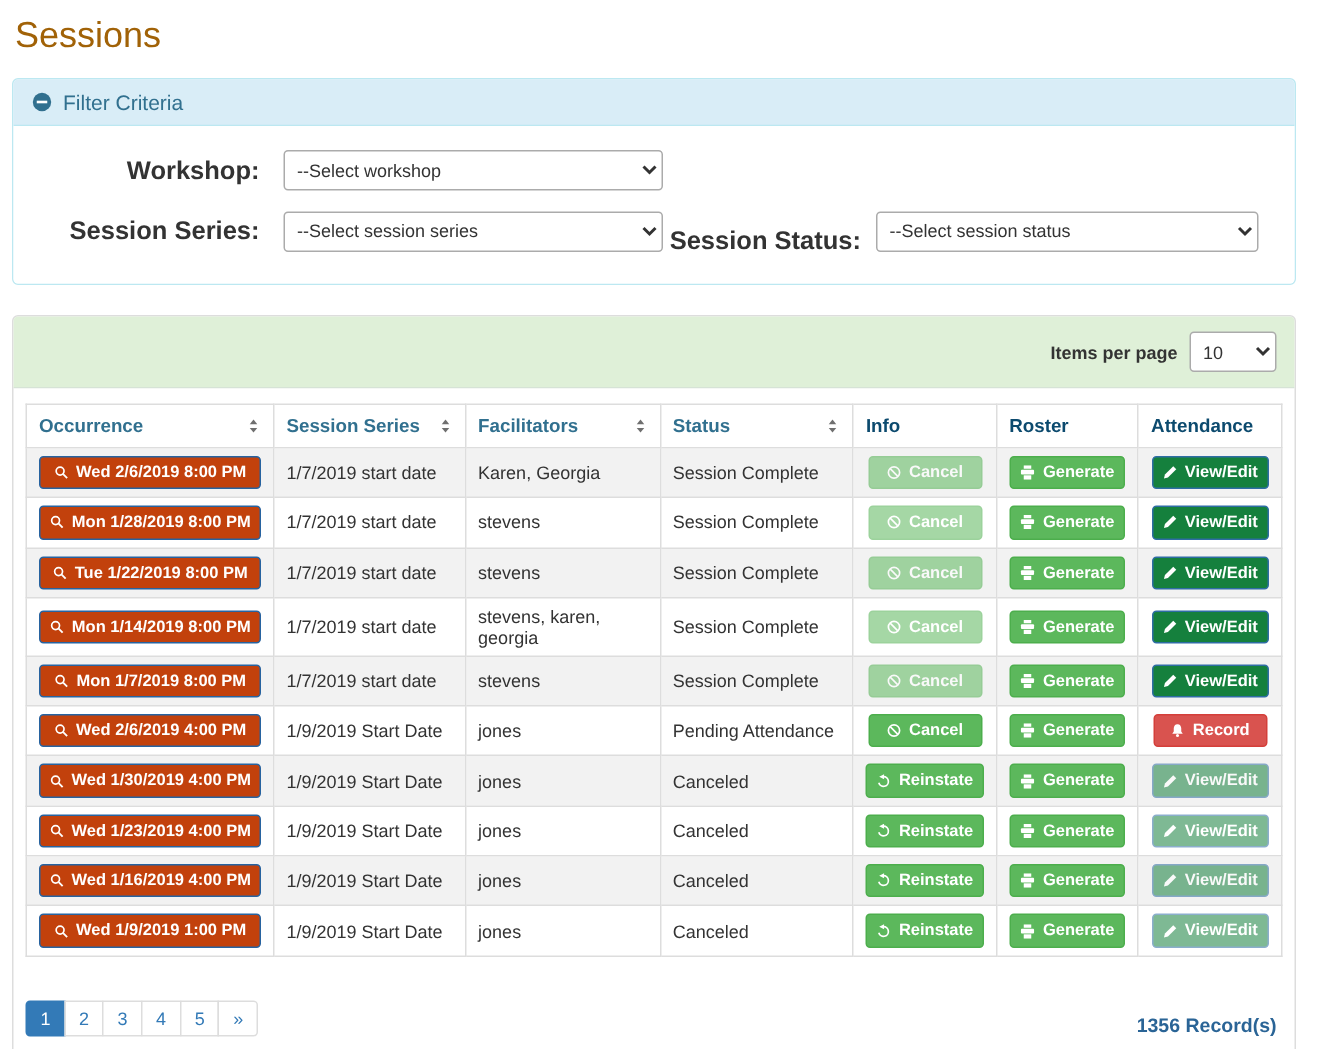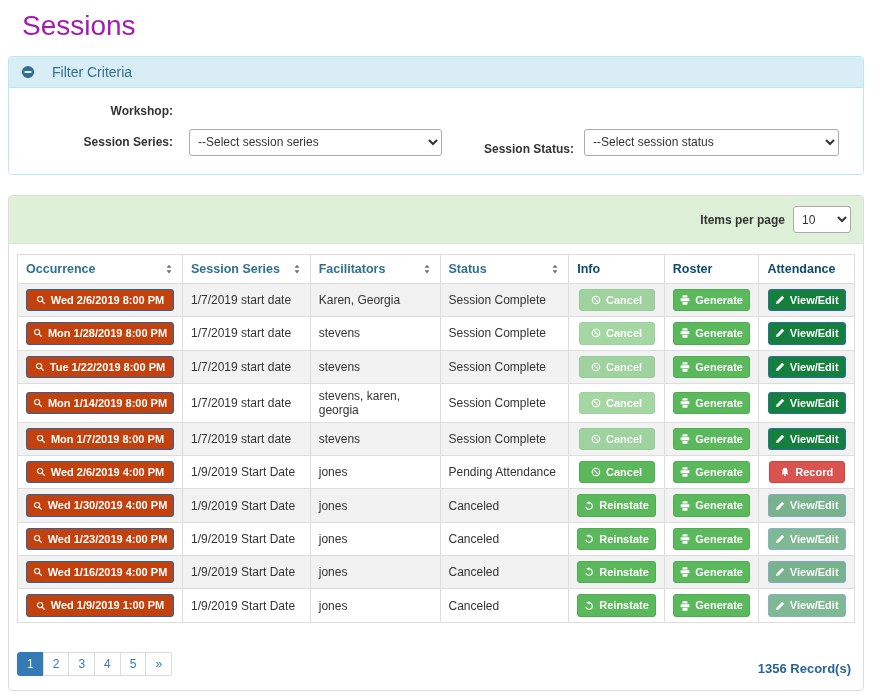--- a/index.html
+++ b/index.html
@@ -1,34 +1,34 @@
 <!DOCTYPE html>
 <html><head>
 <meta charset="utf-8">
 <style>
   * { box-sizing: border-box; }
   body {
     margin: 0; background: #fff; color: #333;
     font-family: "Liberation Sans", sans-serif;
     width: 888px; font-size: 12px;
   }
-  h1.page-title { font-size: 28px; font-weight: 400; margin: 10px 0 14px 22px; color: #a21caf; }
+  h1.page-title { font-size: 24px; font-weight: 400; margin: 10px 0 14px 10px; color: #a16207; }
 
   
   .panel-filter { margin: 0 24px 20px 8px; border: 1px solid #bce8f1; border-radius: 4px; }
   .panel-filter-heading {
     background: #d9edf7; color: #31708f; padding: 7px 12px; font-size: 14px;
     border-bottom: 1px solid #bce8f1; border-radius: 3px 3px 0 0;
-    display: flex; align-items: center; gap: 17px; cursor: pointer;
+    display: flex; align-items: center; gap: 7px; cursor: pointer;
   }
   .minus-ic { width: 14px; height: 14px; color: #31708f; flex: none; }
   .panel-filter-body { padding: 16px 14px 18px; background: #fff; border-radius: 0 0 3px 3px; }
   .form-row { display: flex; align-items: center; }
   .form-row + .form-row { margin-top: 10px; }
-  .form-label { width: 150px; text-align: right; font-weight: bold; font-size: 12px; margin-right: 16px; color: #333; }
+  .form-label { width: 150px; text-align: right; font-weight: bold; font-size: 17px; margin-right: 16px; color: #333; }
   select.form-select {
     height: 27px; font-size: 12px; border: 1px solid #ababab; border-radius: 3px;
     background: #fff; color: #333; padding: 2px 4px; font-family: inherit;
   }
   .w-work, .w-series { width: 253px; }
   .w-status { width: 255px; }
   .status-group { margin-left: auto; display: flex; align-items: center; margin-right: 10px; }
   .status-group .form-label { width: auto; margin-right: 10px; margin-top: 14px; }
 
   
@@ -122,20 +122,23 @@
 <div class="panel-filter">
   <div class="panel-filter-heading">
     <svg class="minus-ic">
         <use href="#i-minus"></use>
       </svg>
     <span>Filter Criteria</span>
   </div>
   <div class="panel-filter-body">
     <div class="form-row">
       <label class="form-label">Workshop:</label>
+      <select class="form-select w-work">
+        <option>--Select workshop</option>
+      </select>
     </div>
     <div class="form-row">
       <label class="form-label">Session Series:</label>
       <select class="form-select w-series">
         <option>--Select session series</option>
       </select>
       <div class="status-group">
         <label class="form-label">Session Status:</label>
         <select class="form-select w-status">
           <option>--Select session status</option>

